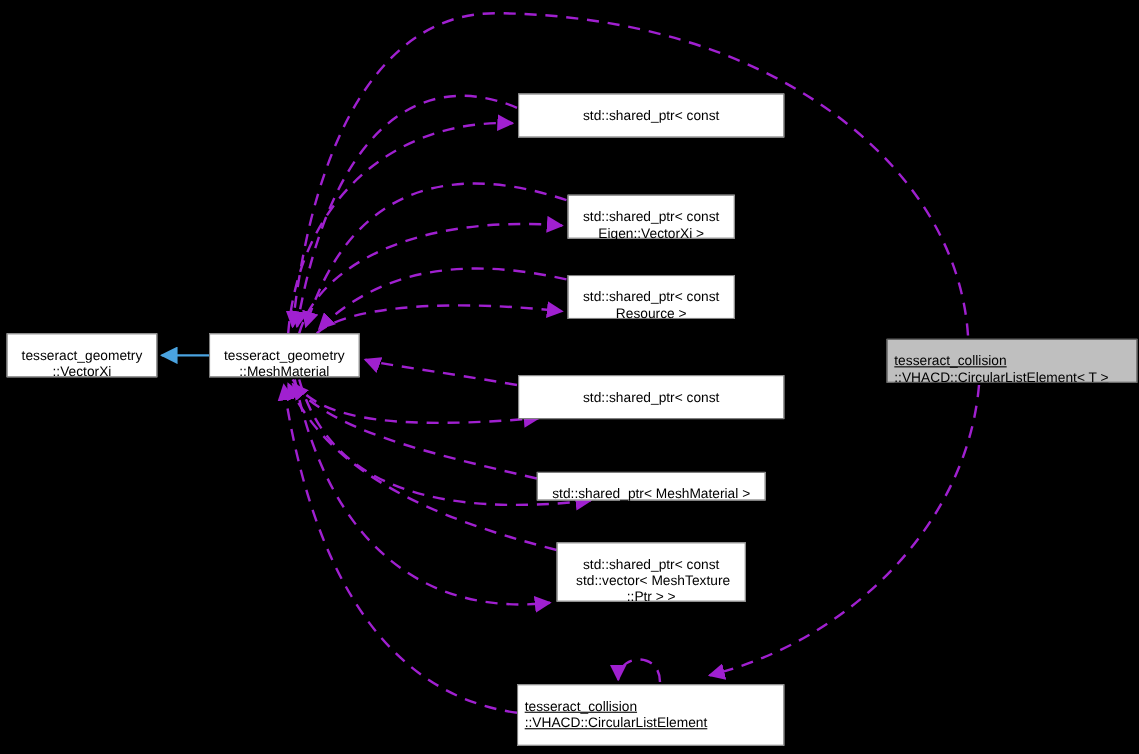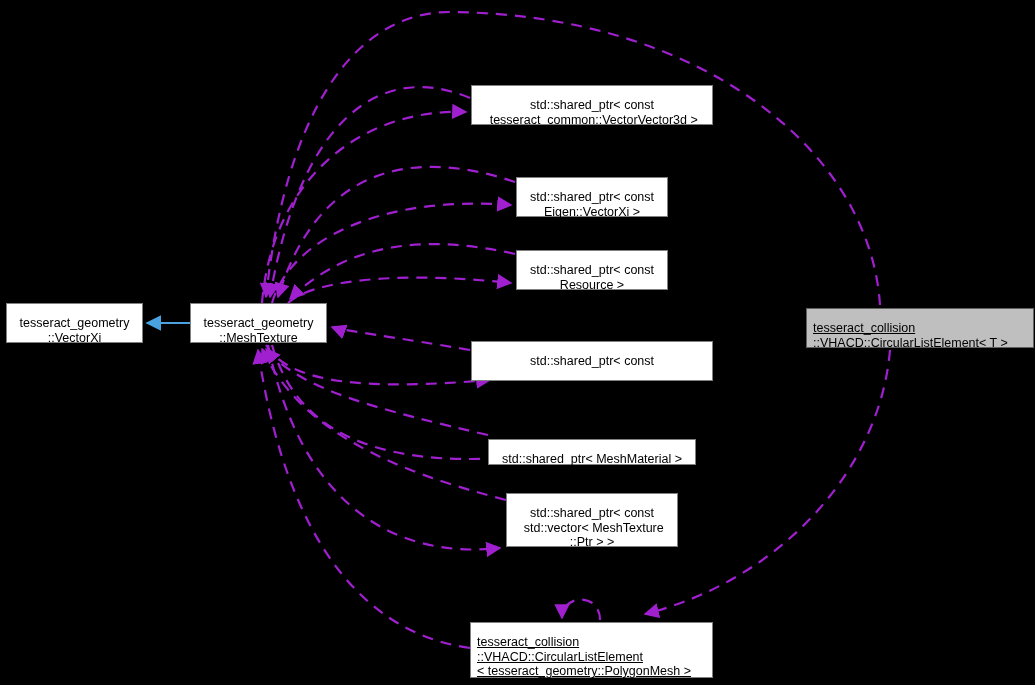--- a/index.html
+++ b/index.html
@@ -131,56 +131,54 @@
     </g>
   </svg>
 
   <div class="node" style="left:6px; top:303px; width:137px; height:40px;">
     <span class="line">tesseract_geometry</span>
     <span class="line">::VectorXi</span>
   </div>
 
   <div class="node" style="left:190px; top:303px; width:137px; height:40px;">
     <span class="line">tesseract_geometry</span>
-    <span class="line">::MeshTexture</span>
+    <span class="line">::MeshMaterial</span>
   </div>
 
   <div class="node" style="left:471px; top:85px; width:242px; height:40px;">
     <span class="line">std::shared_ptr&lt; const</span>
-    <span class="line"> tesseract_common::VectorVector3d &gt;</span>
   </div>
 
   <div class="node" style="left:516px; top:177px; width:152px; height:40px;">
     <span class="line">std::shared_ptr&lt; const</span>
     <span class="line">Eigen::VectorXi &gt;</span>
   </div>
 
   <div class="node" style="left:516px; top:250px; width:152px; height:40px;">
     <span class="line">std::shared_ptr&lt; const</span>
     <span class="line">Resource &gt;</span>
   </div>
 
   <div class="node" style="left:471px; top:341px; width:242px; height:40px;">
     <span class="line">std::shared_ptr&lt; const</span>
   </div>
 
-  <div class="node" style="left:488px; top:429px; width:208px; height:25px;margin-top:10px;">
+  <div class="node" style="left:488px; top:429px; width:208px; height:25px;">
     <span class="line">std::shared_ptr&lt; MeshMaterial &gt;</span>
   </div>
 
   <div class="node" style="left:506px; top:493px; width:172px; height:54px;">
     <span class="line">std::shared_ptr&lt; const</span>
     <span class="line"> std::vector&lt; MeshTexture</span>
     <span class="line">::Ptr &gt; &gt;</span>
   </div>
 
   <div class="node leftalign" style="left:470px; top:622px; width:243px; height:56px;">
     <span class="line">tesseract_collision</span>
     <span class="line">::VHACD::CircularListElement</span>
-    <span class="line">&lt; tesseract_geometry::PolygonMesh &gt;</span>
   </div>
 
   <div class="node current leftalign" style="left:806px; top:308px; width:228px; height:40px;">
     <span class="line">tesseract_collision</span>
     <span class="line">::VHACD::CircularListElement&lt; T &gt;</span>
   </div>
 
 </div>
 
 </body></html>

